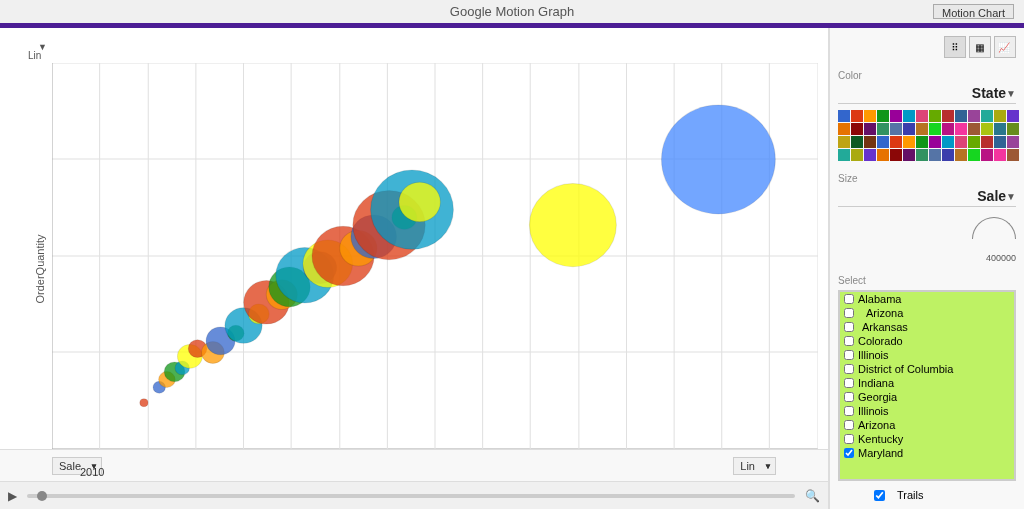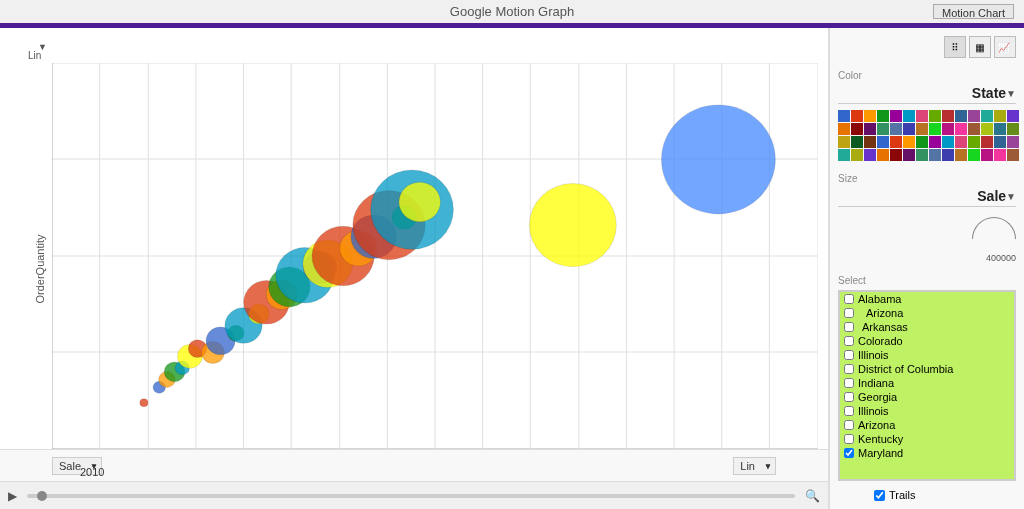--- a/index.html
+++ b/index.html
@@ -120,21 +120,21 @@
     .select-list {
       flex: 1;
       overflow-y: auto;
       border: 1px solid #ccc;
       background: #fff;
     }
 
     .trails-row {
       display: flex;
       align-items: center;
-      gap: 4px;
+      gap: 12px;
       margin-top: 4px;
       font-size: 11px;
       padding-left: 36px;
     }
 
     
     .grid-line-h { stroke: #e0e0e0; stroke-width: 1; }
     .grid-line-v { stroke: #e0e0e0; stroke-width: 1; }
     .axis-line { stroke: #aaa; stroke-width: 1; }
     .tick-label { font-size: 9px; fill: #555; }

